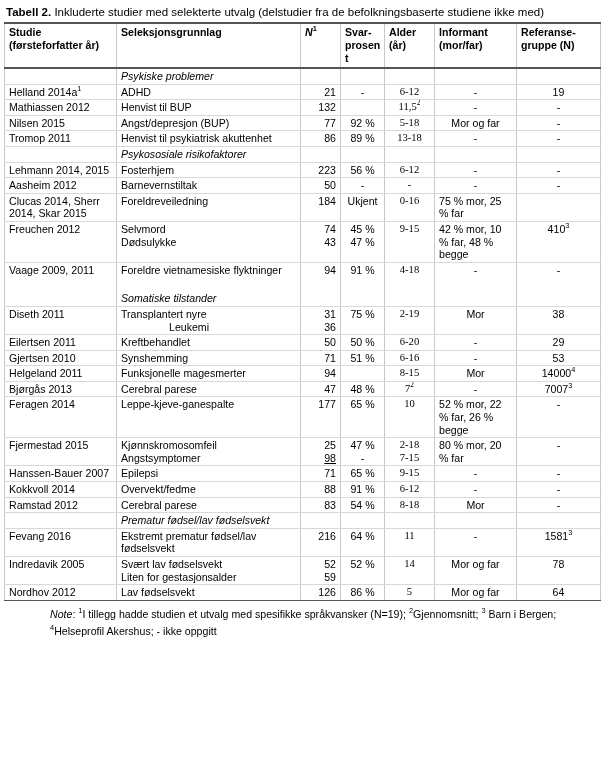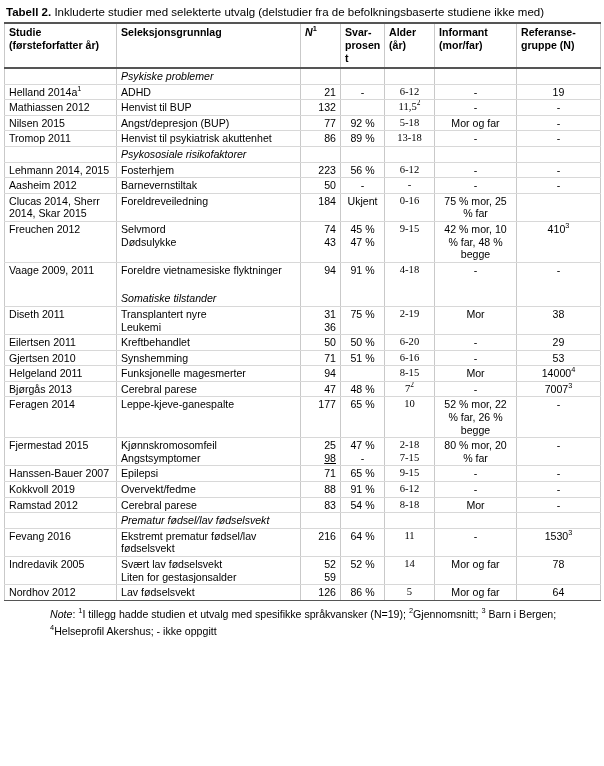--- a/index.html
+++ b/index.html
@@ -67,21 +67,21 @@
   col.c-svar    { width: 44px; }
   col.c-alder   { width: 50px; }
   col.c-inf     { width: 82px; }
   col.c-ref     { width: 84px; }
 
   td.n     { text-align: right;  padding-right: 9px; }
   td.svar  { text-align: center; }
   td.alder { text-align: center; font-family: Liberation Serif, serif; }
   td.inf   { text-align: center; }
   td.ref   { text-align: center; }
-  td.inf.lft { text-align: center; }
+  td.inf.lft { text-align: left; }
   td.mid   { vertical-align: middle; }
 
   .sectionhead {
     font-style: italic;
     display: block;
   }
   td.sec-sel {
     padding-top: 15px;
     padding-bottom: 1px;
   }
@@ -258,21 +258,21 @@
           <td class="n"><span>94</span></td>
           <td class="svar mid"><span>91 %</span></td>
           <td class="alder mid"><span>4-18</span></td>
           <td class="inf"><span>-</span></td>
           <td class="ref mid"><span>-</span></td>
         </tr>
         <tr>
           <td><span>Diseth 2011</span></td>
           <td>
             <span style="display: block;">Transplantert nyre</span>
-            <span style="display: block;">Leukemi</span>
+            <span style="display: block; margin-left: 48px;">Leukemi</span>
           </td>
           <td class="n">
             <span style="display: block;">31</span>
             <span style="display: block;">36</span>
           </td>
           <td class="svar mid"><span>75 %</span></td>
           <td class="alder mid"><span>2-19</span></td>
           <td class="inf"><span>Mor</span></td>
           <td class="ref mid"><span>38</span></td>
         </tr>
@@ -345,21 +345,21 @@
         <tr>
           <td><span>Hanssen-Bauer 2007</span></td>
           <td><span>Epilepsi</span></td>
           <td class="n"><span>71</span></td>
           <td class="svar mid"><span>65 %</span></td>
           <td class="alder mid"><span>9-15</span></td>
           <td class="inf"><span>-</span></td>
           <td class="ref mid"><span>-</span></td>
         </tr>
         <tr>
-          <td><span>Kokkvoll 2019</span></td>
+          <td><span>Kokkvoll 2014</span></td>
           <td><span>Overvekt/fedme</span></td>
           <td class="n"><span>88</span></td>
           <td class="svar mid"><span>91 %</span></td>
           <td class="alder mid"><span>6-12</span></td>
           <td class="inf"><span>-</span></td>
           <td class="ref mid"><span>-</span></td>
         </tr>
         <tr>
           <td><span>Ramstad 2012</span></td>
           <td><span>Cerebral parese</span></td>
@@ -380,21 +380,21 @@
           <td class="spacer-cell"></td>
           <td class="spacer-cell"></td>
         </tr>
         <tr>
           <td><span>Fevang 2016</span></td>
           <td><span>Ekstremt prematur fødsel/lav fødselsvekt</span></td>
           <td class="n"><span>216</span></td>
           <td class="svar mid"><span>64 %</span></td>
           <td class="alder mid"><span>11</span></td>
           <td class="inf"><span>-</span></td>
-          <td class="ref mid"><span>1530</span><span class="sub">3</span></td>
+          <td class="ref mid"><span>1581</span><span class="sub">3</span></td>
         </tr>
         <tr>
           <td><span>Indredavik 2005</span></td>
           <td>
             <span style="display: block;">Svært lav fødselsvekt</span>
             <span style="display: block;">Liten for gestasjonsalder</span>
           </td>
           <td class="n">
             <span style="display: block;">52</span>
             <span style="display: block; text-align: right;">59</span>

